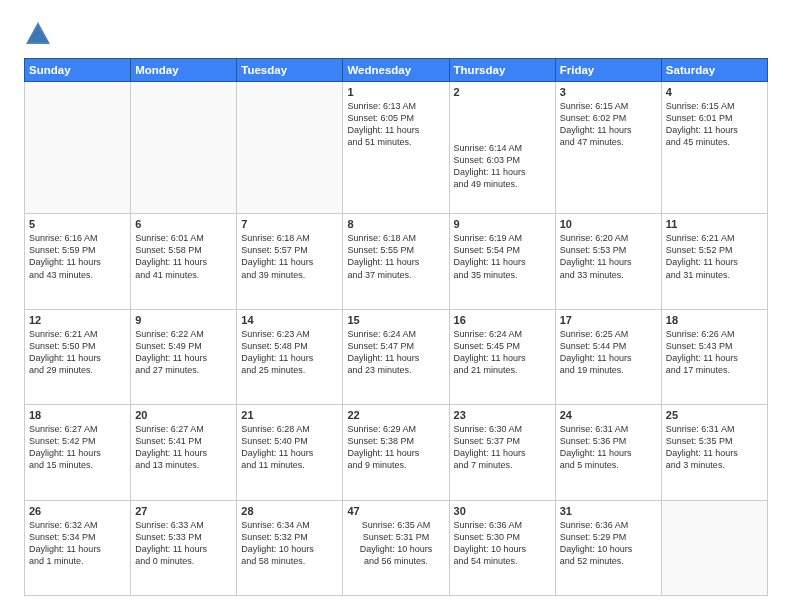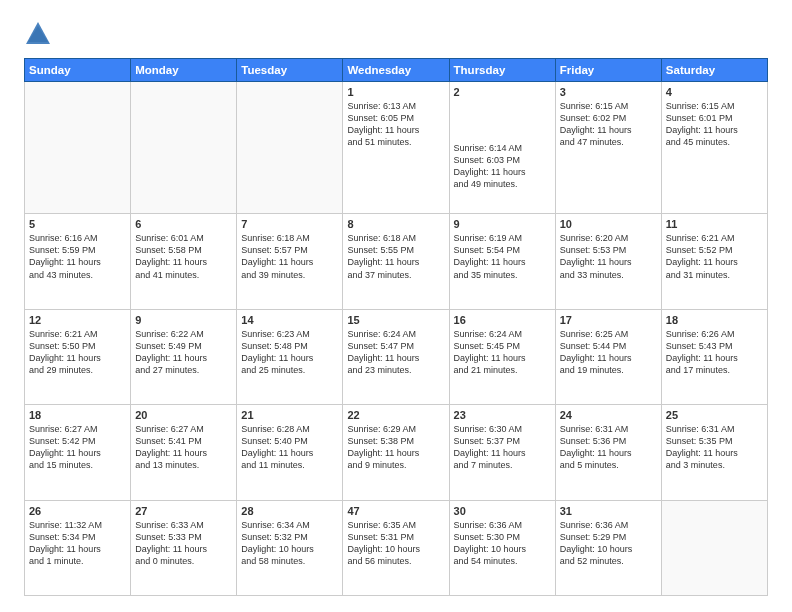--- a/index.html
+++ b/index.html
@@ -307,42 +307,42 @@
             <div class="day-num">25</div>
             <div class="cell-info" style="white-space: pre-line;">Sunrise: 6:31 AM
 Sunset: 5:35 PM
 Daylight: 11 hours
 and 3 minutes.</div>
           </td>
         </tr>
         <tr>
           <td>
             <div class="day-num">26</div>
-            <div class="cell-info" style="white-space: pre-line;">Sunrise: 11:32 AM
+            <div class="cell-info" style="white-space: pre-line;">Sunrise: 6:32 AM
 Sunset: 5:34 PM
 Daylight: 11 hours
 and 1 minute.</div>
           </td>
           <td>
             <div class="day-num">27</div>
             <div class="cell-info" style="white-space: pre-line;">Sunrise: 6:33 AM
 Sunset: 5:33 PM
 Daylight: 11 hours
 and 0 minutes.</div>
           </td>
           <td>
             <div class="day-num">28</div>
             <div class="cell-info" style="white-space: pre-line;">Sunrise: 6:34 AM
 Sunset: 5:32 PM
 Daylight: 10 hours
 and 58 minutes.</div>
           </td>
           <td>
             <div class="day-num">47</div>
-            <div class="cell-info" style="white-space: pre-line;">Sunrise: 6:35 AM
+            <div class="cell-info" style="white-space: pre-line; text-align: center;">Sunrise: 6:35 AM
 Sunset: 5:31 PM
 Daylight: 10 hours
 and 56 minutes.</div>
           </td>
           <td>
             <div class="day-num">30</div>
             <div class="cell-info" style="white-space: pre-line;">Sunrise: 6:36 AM
 Sunset: 5:30 PM
 Daylight: 10 hours
 and 54 minutes.</div>

